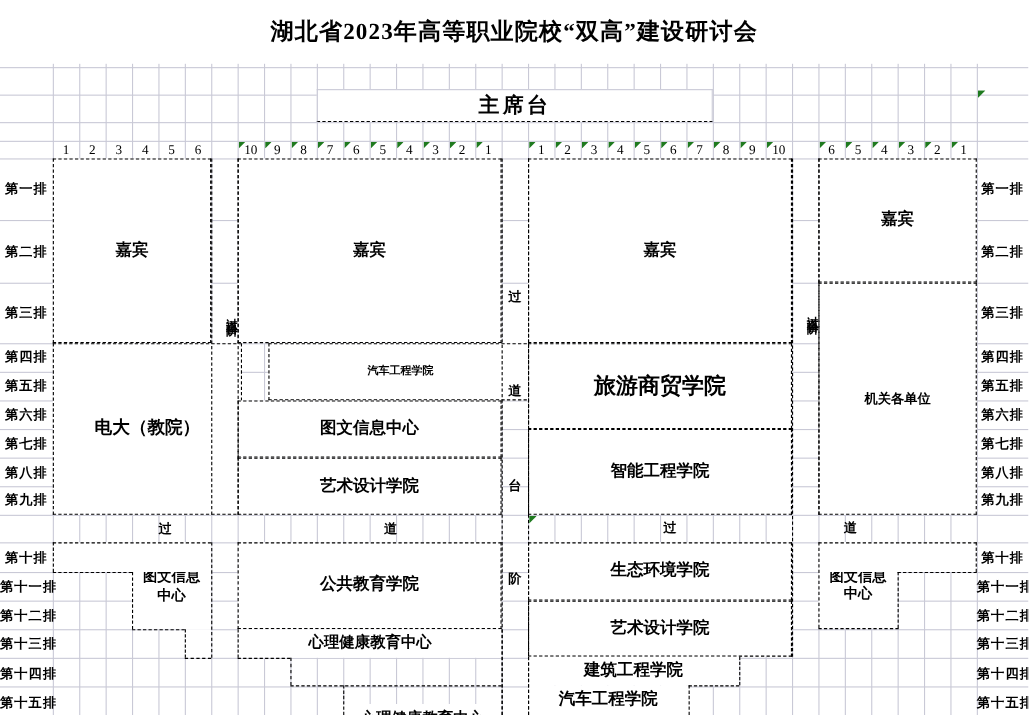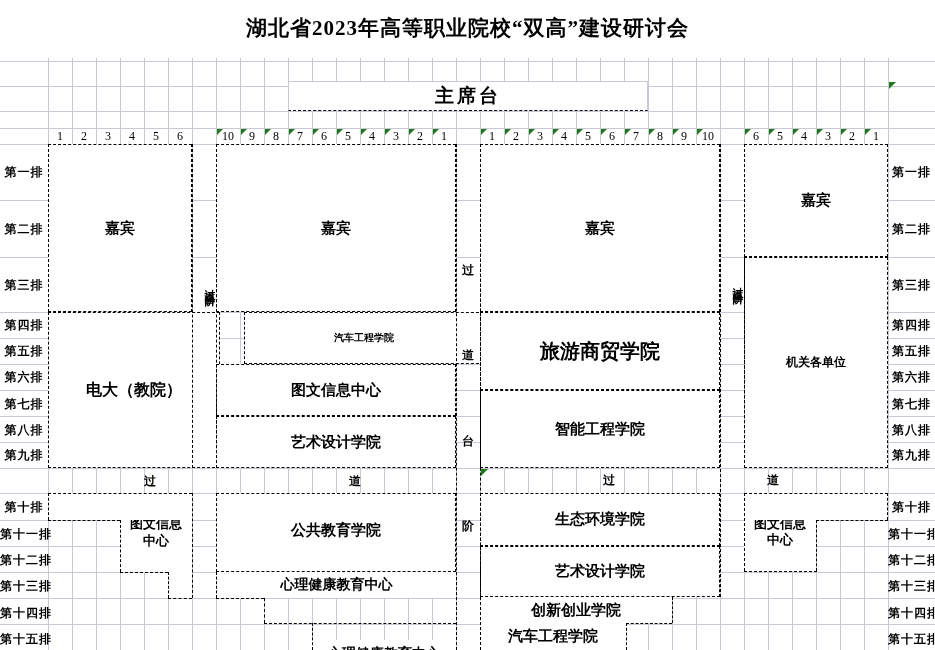--- a/index.html
+++ b/index.html
@@ -326,21 +326,21 @@
       <div class="block" style="left: 312px; top: 640px; width: 144px; height: 27px; font-size: 14px;">
         <span class="lbl">心理健康教育中心</span>
       </div>
       <div class="block rect" style="left: 480px; top: 493px; width: 240px; height: 53px; font-size: 15px;">
         <span class="lbl">生态环境学院</span>
       </div>
       <div class="block rect" style="left: 480px; top: 546px; width: 240px; height: 51px; font-size: 15px;">
         <span class="lbl">艺术设计学院</span>
       </div>
       <div class="block" style="left: 480px; top: 597px; width: 192px; height: 26px; font-size: 15px;">
-        <span class="lbl">创新创业学院</span>
+        <span class="lbl">建筑工程学院</span>
       </div>
       <div class="block" style="left: 480px; top: 623px; width: 146px; height: 27px; font-size: 15px;">
         <span class="lbl">汽车工程学院</span>
       </div>
       <div class="block" style="left: 744px; top: 493px; width: 72px; height: 78px; font-size: 13px;">
         <span class="lbl" style="width: 58px;">图文信息中心</span>
       </div>
     </div>
   <div id="segments">
       <div style="position: absolute; left: 48px; top: 493px; width: 144px; height: 27px; background: rgb(255, 255, 255);"></div>

